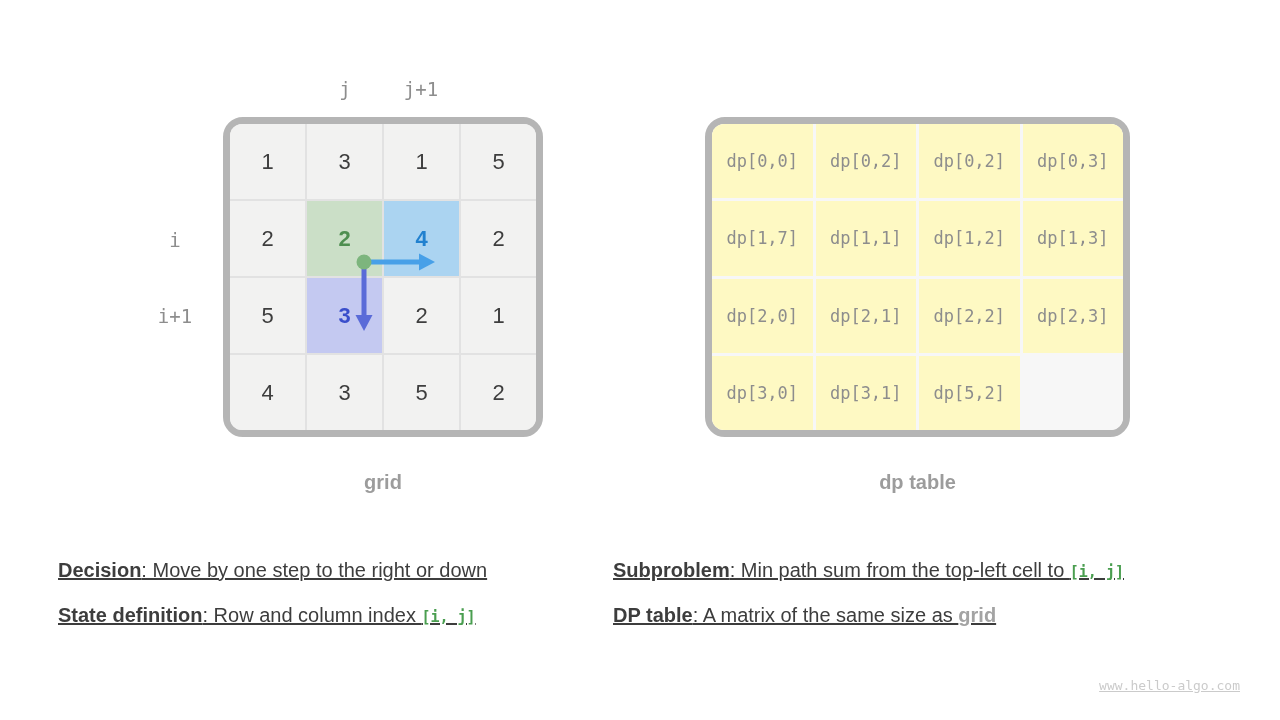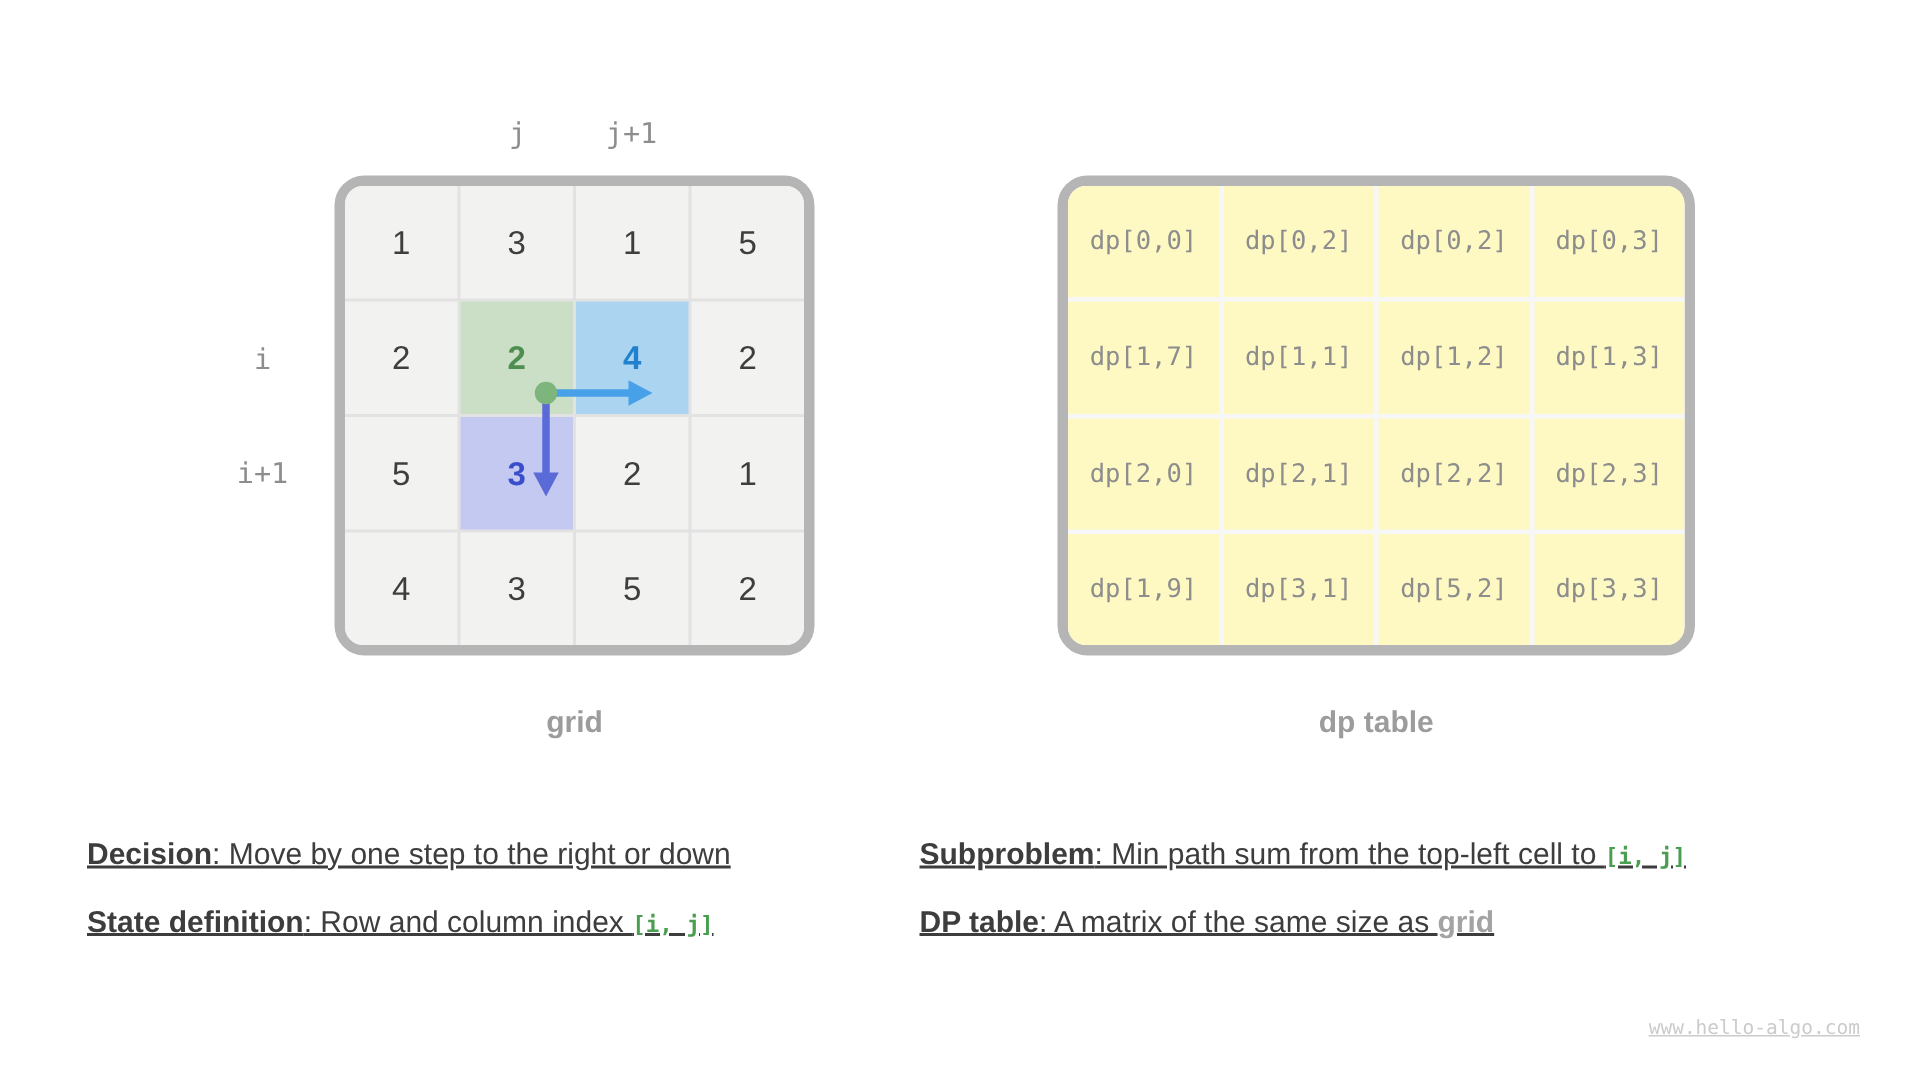--- a/index.html
+++ b/index.html
@@ -119,24 +119,23 @@
         <div class="cell">dp[0,2]</div>
         <div class="cell">dp[0,3]</div>
         <div class="cell">dp[1,7]</div>
         <div class="cell">dp[1,1]</div>
         <div class="cell">dp[1,2]</div>
         <div class="cell">dp[1,3]</div>
         <div class="cell">dp[2,0]</div>
         <div class="cell">dp[2,1]</div>
         <div class="cell">dp[2,2]</div>
         <div class="cell">dp[2,3]</div>
-        <div class="cell">dp[1,9]</div>
+        <div class="cell">dp[3,0]</div>
         <div class="cell">dp[3,1]</div>
         <div class="cell">dp[5,2]</div>
-        <div class="cell">dp[3,3]</div>
       </div>
   </div>
 
   <div class="caption caption-left">grid</div>
   <div class="caption caption-right">dp table</div>
 
   <div class="notes notes-left">
     <div class="note-line">
       <span class="b">Decision</span><span>: Move by one step to the right or down</span><span class="code" style="color: rgb(74, 158, 80);"></span>
     </div>

